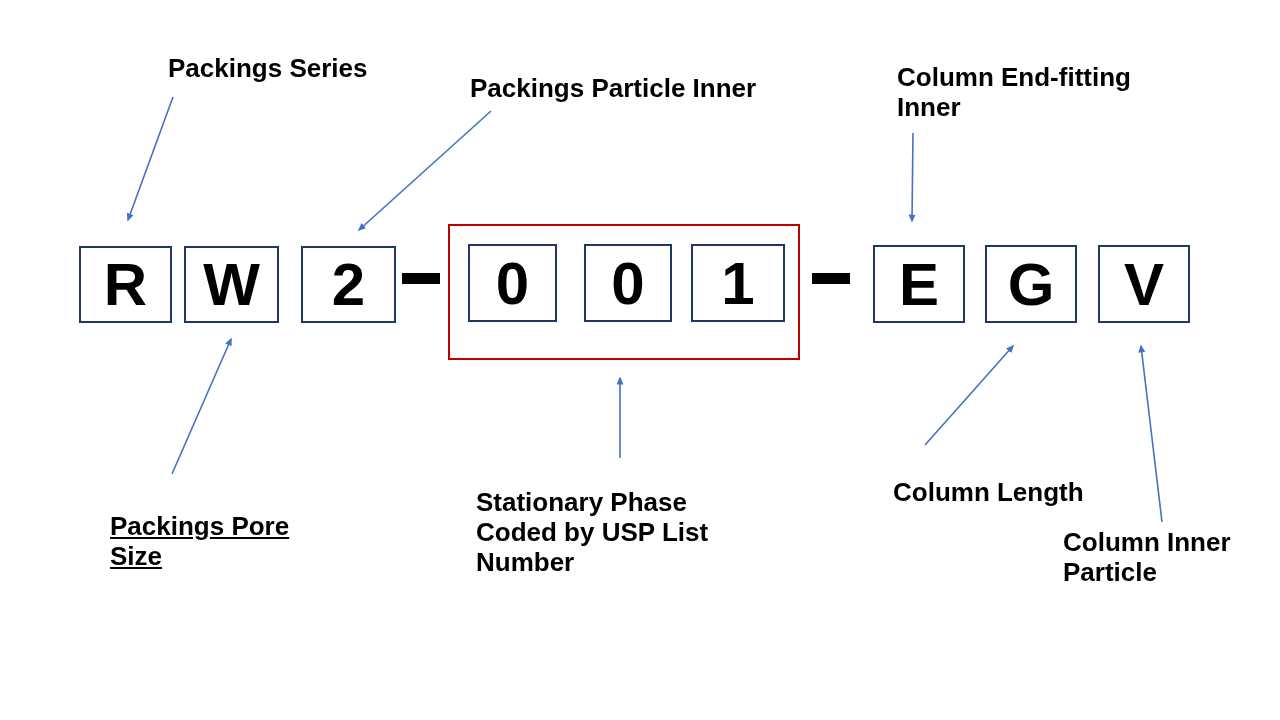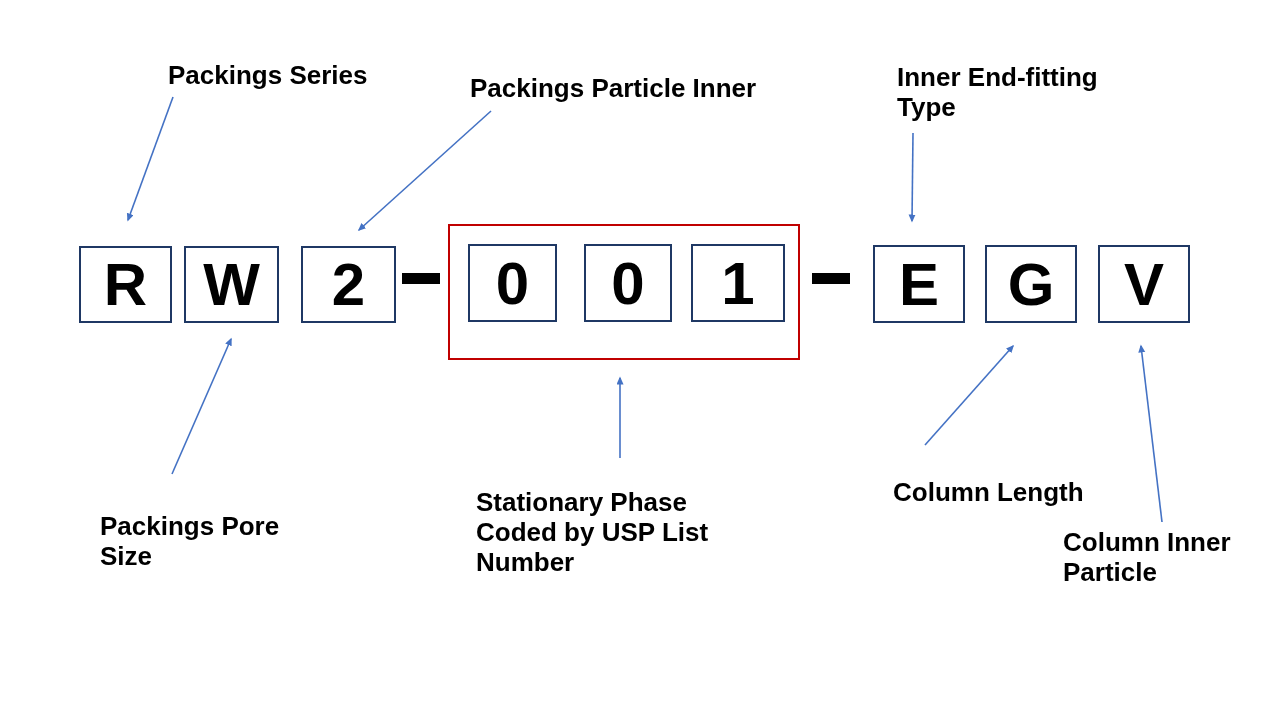--- a/index.html
+++ b/index.html
@@ -66,24 +66,24 @@
   .usp-outline { left: 448px; top: 224px; width: 352px; height: 136px; }
   .box-0a { left: 468px;  top: 244px; width: 89px; height: 78px; }
   .box-0b { left: 584px;  top: 244px; width: 88px; height: 78px; }
   .box-1  { left: 691px;  top: 244px; width: 94px; height: 78px; }
   .dash-2 { left: 812px;  top: 273px; width: 38px; height: 11px; }
   .box-e  { left: 873px;  top: 245px; width: 92px; height: 78px; }
   .box-g  { left: 985px;  top: 245px; width: 92px; height: 78px; }
   .box-v  { left: 1098px; top: 245px; width: 92px; height: 78px; }
 
   
-  .lbl-series     { left: 168px;  top: 60px;  }
+  .lbl-series     { left: 168px;  top: 53px;  }
   .lbl-particle   { left: 470px;  top: 73px;  }
   .lbl-endfit     { left: 897px;  top: 62px;  width: 250px; }
-  .lbl-pore       { left: 100px;  top: 511px; width: 200px; }
+  .lbl-pore       { left: 110px;  top: 511px; width: 200px; text-decoration: underline; }
   .lbl-stationary { left: 476px;  top: 487px; width: 250px; }
   .lbl-length     { left: 893px;  top: 477px; }
   .lbl-inner      { left: 1063px; top: 527px; width: 185px; }
 </style>
 </head>
 <body>
 
 <div class="canvas">
 
   <svg class="arrows">
@@ -96,21 +96,21 @@
     <line x1="491" y1="111" x2="359" y2="230" marker-end="url(#ah)"></line>
     <line x1="913" y1="133" x2="912" y2="221" marker-end="url(#ah)"></line>
     <line x1="172" y1="474" x2="231" y2="339" marker-end="url(#ah)"></line>
     <line x1="620" y1="458" x2="620" y2="378" marker-end="url(#ah)"></line>
     <line x1="925" y1="445" x2="1013" y2="346" marker-end="url(#ah)"></line>
     <line x1="1162" y1="522" x2="1141" y2="346" marker-end="url(#ah)"></line>
   </svg>
 
   <div class="label lbl-series nowrap">Packings Series</div>
   <div class="label lbl-particle nowrap">Packings Particle Inner</div>
-  <div class="label lbl-endfit">Inner End-fitting Type</div>
+  <div class="label lbl-endfit">Column End-fitting Inner</div>
   <div class="label lbl-pore">Packings Pore Size</div>
   <div class="label lbl-stationary">Stationary Phase Coded by USP List Number</div>
   <div class="label lbl-length nowrap">Column Length</div>
   <div class="label lbl-inner">Column Inner Particle</div>
 
   <div class="usp-outline"></div>
 
   <div class="char-box box-r">R</div>
   <div class="char-box box-w">W</div>
   <div class="char-box box-2">2</div>

